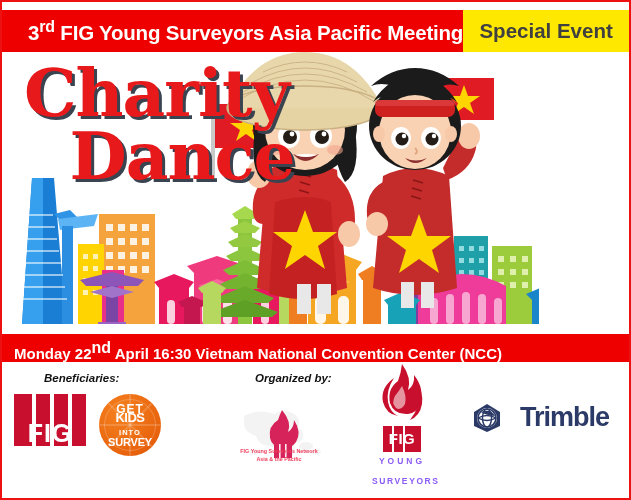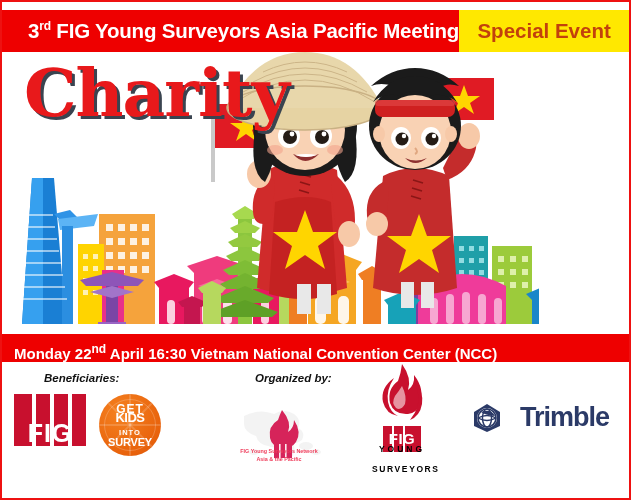--- a/index.html
+++ b/index.html
@@ -12,27 +12,27 @@
   
   #header{position:absolute;left:0;top:8px;width:627px;height:42px;display:flex;}
   #header-title-band{
     background:#ee0000;flex:0 0 450px;display:flex;align-items:center;
     padding-left:26px;box-sizing:border-box;
   }
   #header-title-band .ttl{
     color:#ffffff;font-weight:bold;font-size:20.5px;letter-spacing:-0.2px;
     white-space:nowrap;font-family:"Liberation Sans",sans-serif;
   }
-  .sup{font-size:12px;vertical-align:super;font-weight:bold;}
+  .sup{font-size:16px;vertical-align:super;font-weight:bold;}
   #header-badge-band{
     background:#ffe800;flex:1 1 auto;display:flex;align-items:center;
     justify-content:center;
   }
   #header-badge-band .bdg{
-    color:#c2410c;font-weight:bold;font-size:20.5px;white-space:nowrap;
+    color:#404040;font-weight:bold;font-size:20.5px;white-space:nowrap;
   }
   
   #canvas{position:absolute;left:0;top:50px;width:537px;height:282px;background:#fff;overflow:hidden;}
 
   
   #title-block{position:absolute;left:22px;top:10px;width:290px;z-index:6;}
   #title-block .line{
     font-family:"DejaVu Serif",serif;font-weight:bold;color:#e8191b;
     font-size:66px;line-height:0.96;letter-spacing:-1px;
     text-shadow:3px 3px 0 #3a4450;
@@ -99,22 +99,22 @@
             background:radial-gradient(ellipse at 50% 40%,#1c6b3c 0%,#16histor 0%,#145e34 60%,#0e4426 100%);
             overflow:hidden;}
   #org-oval .grain{position:absolute;inset:0;
       background:repeating-linear-gradient(135deg,rgba(255,255,255,0.05) 0 2px,transparent 2px 5px);}
   #org-text{position:absolute;left:0;bottom:14px;width:100%;text-align:center;
             color:#ef3e5c;font-weight:bold;font-size:5.4px;line-height:1.45;
             font-family:"Liberation Sans",sans-serif;}
 
   
   #ys-logo{position:absolute;left:370px;top:2px;width:60px;height:122px;}
-  #ys-cap{position:absolute;left:0;bottom:12px;width:60px;text-align:center;
-          color:#000000;font-weight:bold;font-family:"Liberation Sans",sans-serif;}
+  #ys-cap{position:absolute;left:0;bottom:0;width:60px;text-align:center;
+          color:#8b5cf6;font-weight:bold;font-family:"Liberation Sans",sans-serif;}
   #ys-young{font-size:8.5px;letter-spacing:3px;}
   #ys-surv{font-size:8.5px;letter-spacing:1.6px;margin-top:10px;}
   #ys-fig{position:absolute;left:11px;top:62px;width:38px;height:26px;background:#c8102e;}
   #ys-fig .lab{color:#fff;font-weight:bold;font-size:15px;line-height:26px;text-align:center;
                font-family:"Liberation Sans",sans-serif;letter-spacing:0.5px;}
   #ys-fig .slit{position:absolute;top:0;width:2px;height:26px;background:#fff;}
 
   
   #trimble{position:absolute;left:470px;top:40px;display:flex;align-items:center;}
   #trimble .word{color:#2b3a67;font-weight:bold;font-size:27px;letter-spacing:-1px;
@@ -321,20 +321,21 @@
       <g fill="#17a2b8">
         <path d="M382,126 L400,118 L418,126 L414,131 L386,131 Z"></path>
         <rect x="386" y="131" width="28" height="19"></rect>
       </g>
 
       <rect x="0" y="150" width="627" height="10" fill="#ffffff"></rect>
     </svg>
 
     <div id="title-block">
       <div class="line" id="title-line1">Charity</div>
+      <div class="line" id="title-line2">Dance</div>
     </div>
 
     <svg id="chars" viewBox="0 0 330 282">
 
       <g>
 
         <g>
           <rect x="6" y="52" width="4" height="78" fill="#c9c9c9"></rect>
           <rect x="10" y="52" width="62" height="44" fill="#e01b24"></rect>
           <polygon points="41,60 45,71 57,71 47,78 51,89 41,82 31,89 35,78 25,71 37,71" fill="#ffd500"></polygon>

